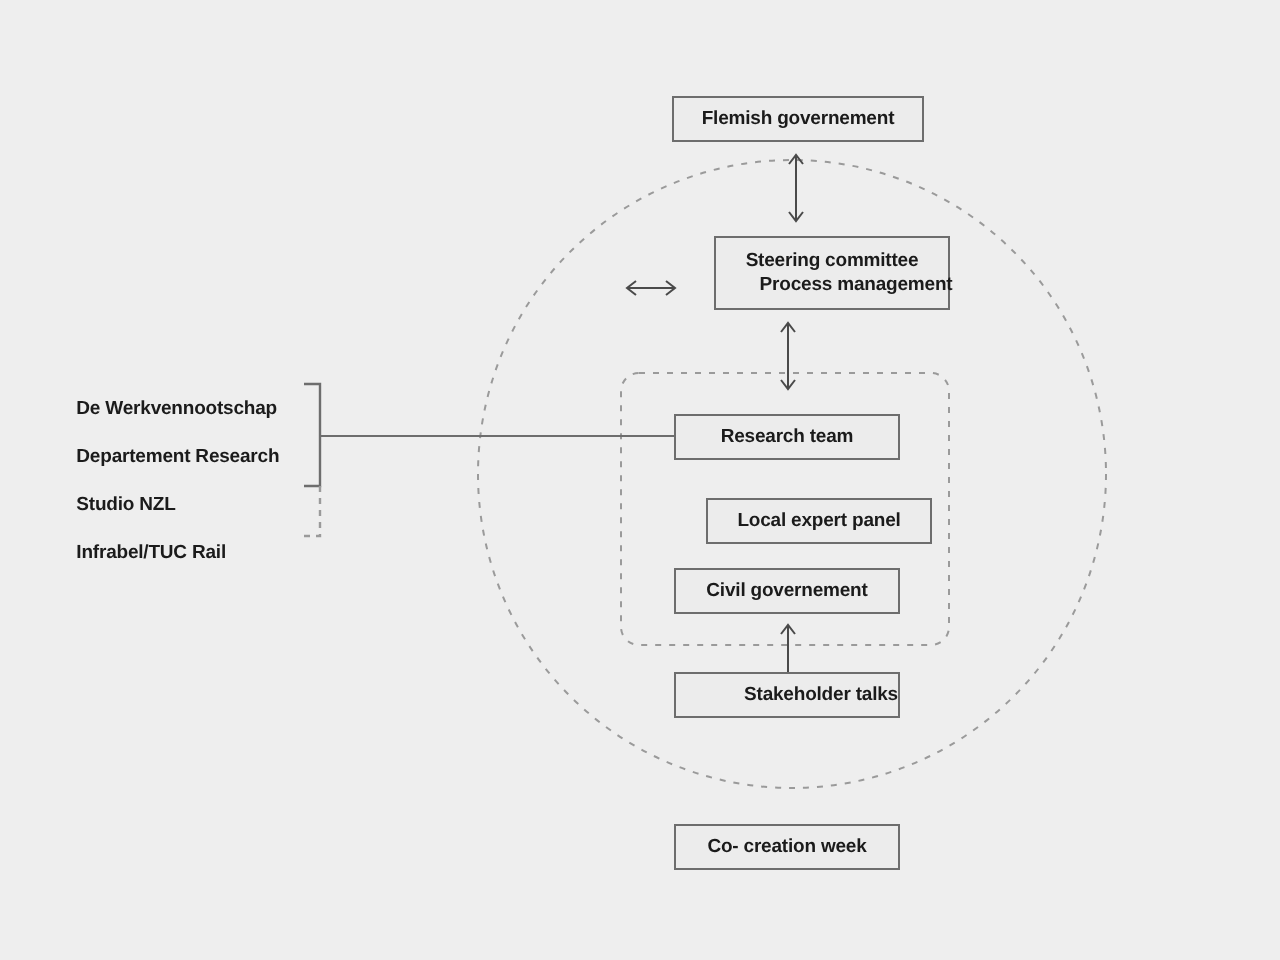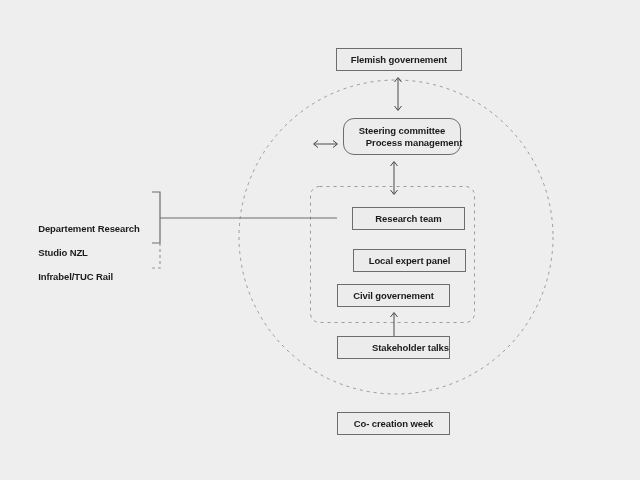--- a/index.html
+++ b/index.html
@@ -97,46 +97,49 @@
       <path d="M390.5 317 L394 312.5 L397.5 317"></path>
       <path d="M390.5 339 L394 343.5 L397.5 339"></path>
     </g>
   </svg>
 
   <div class="node" style="left:336px; top:48px; width:126px; height:23px;">
     <span>Flemish governement</span>
   </div>
 
 
-  <div class="node" style="left:343px; top:118px; width:118px; height:37px;border-radius:11px;">
+  <div class="node" style="left:357px; top:118px; width:118px; height:37px;">
     <span>Steering committee</span>
     <span class="l2">Process management</span>
   </div>
 
-  <div class="node" style="left:352px; top:207px; width:113px; height:23px;">
+  <div class="node" style="left:337px; top:207px; width:113px; height:23px;">
     <span>Research team</span>
   </div>
 
   <div class="node" style="left:353px; top:249px; width:113px; height:23px;">
     <span>Local expert panel</span>
   </div>
 
   <div class="node" style="left:337px; top:284px; width:113px; height:23px;">
     <span>Civil governement</span>
   </div>
 
 
   <div class="node" style="left:337px; top:336px; width:113px; height:23px;align-items:flex-end;">
     <span>Stakeholder talks</span>
   </div>
 
   <div class="node" style="left:337px; top:412px; width:113px; height:23px;">
     <span>Co- creation week</span>
   </div>
 
+  <div class="partner" style="left:28px; top:188px;">
+    <span>De Werkvennootschap</span>
+  </div>
   <div class="partner" style="left:28px; top:212px;">
     <span>Departement Research</span>
   </div>
   <div class="partner" style="left:28px; top:236px;">
     <span>Studio NZL</span>
   </div>
   <div class="partner" style="left:28px; top:260px;">
     <span>Infrabel/TUC Rail</span>
   </div>
 

